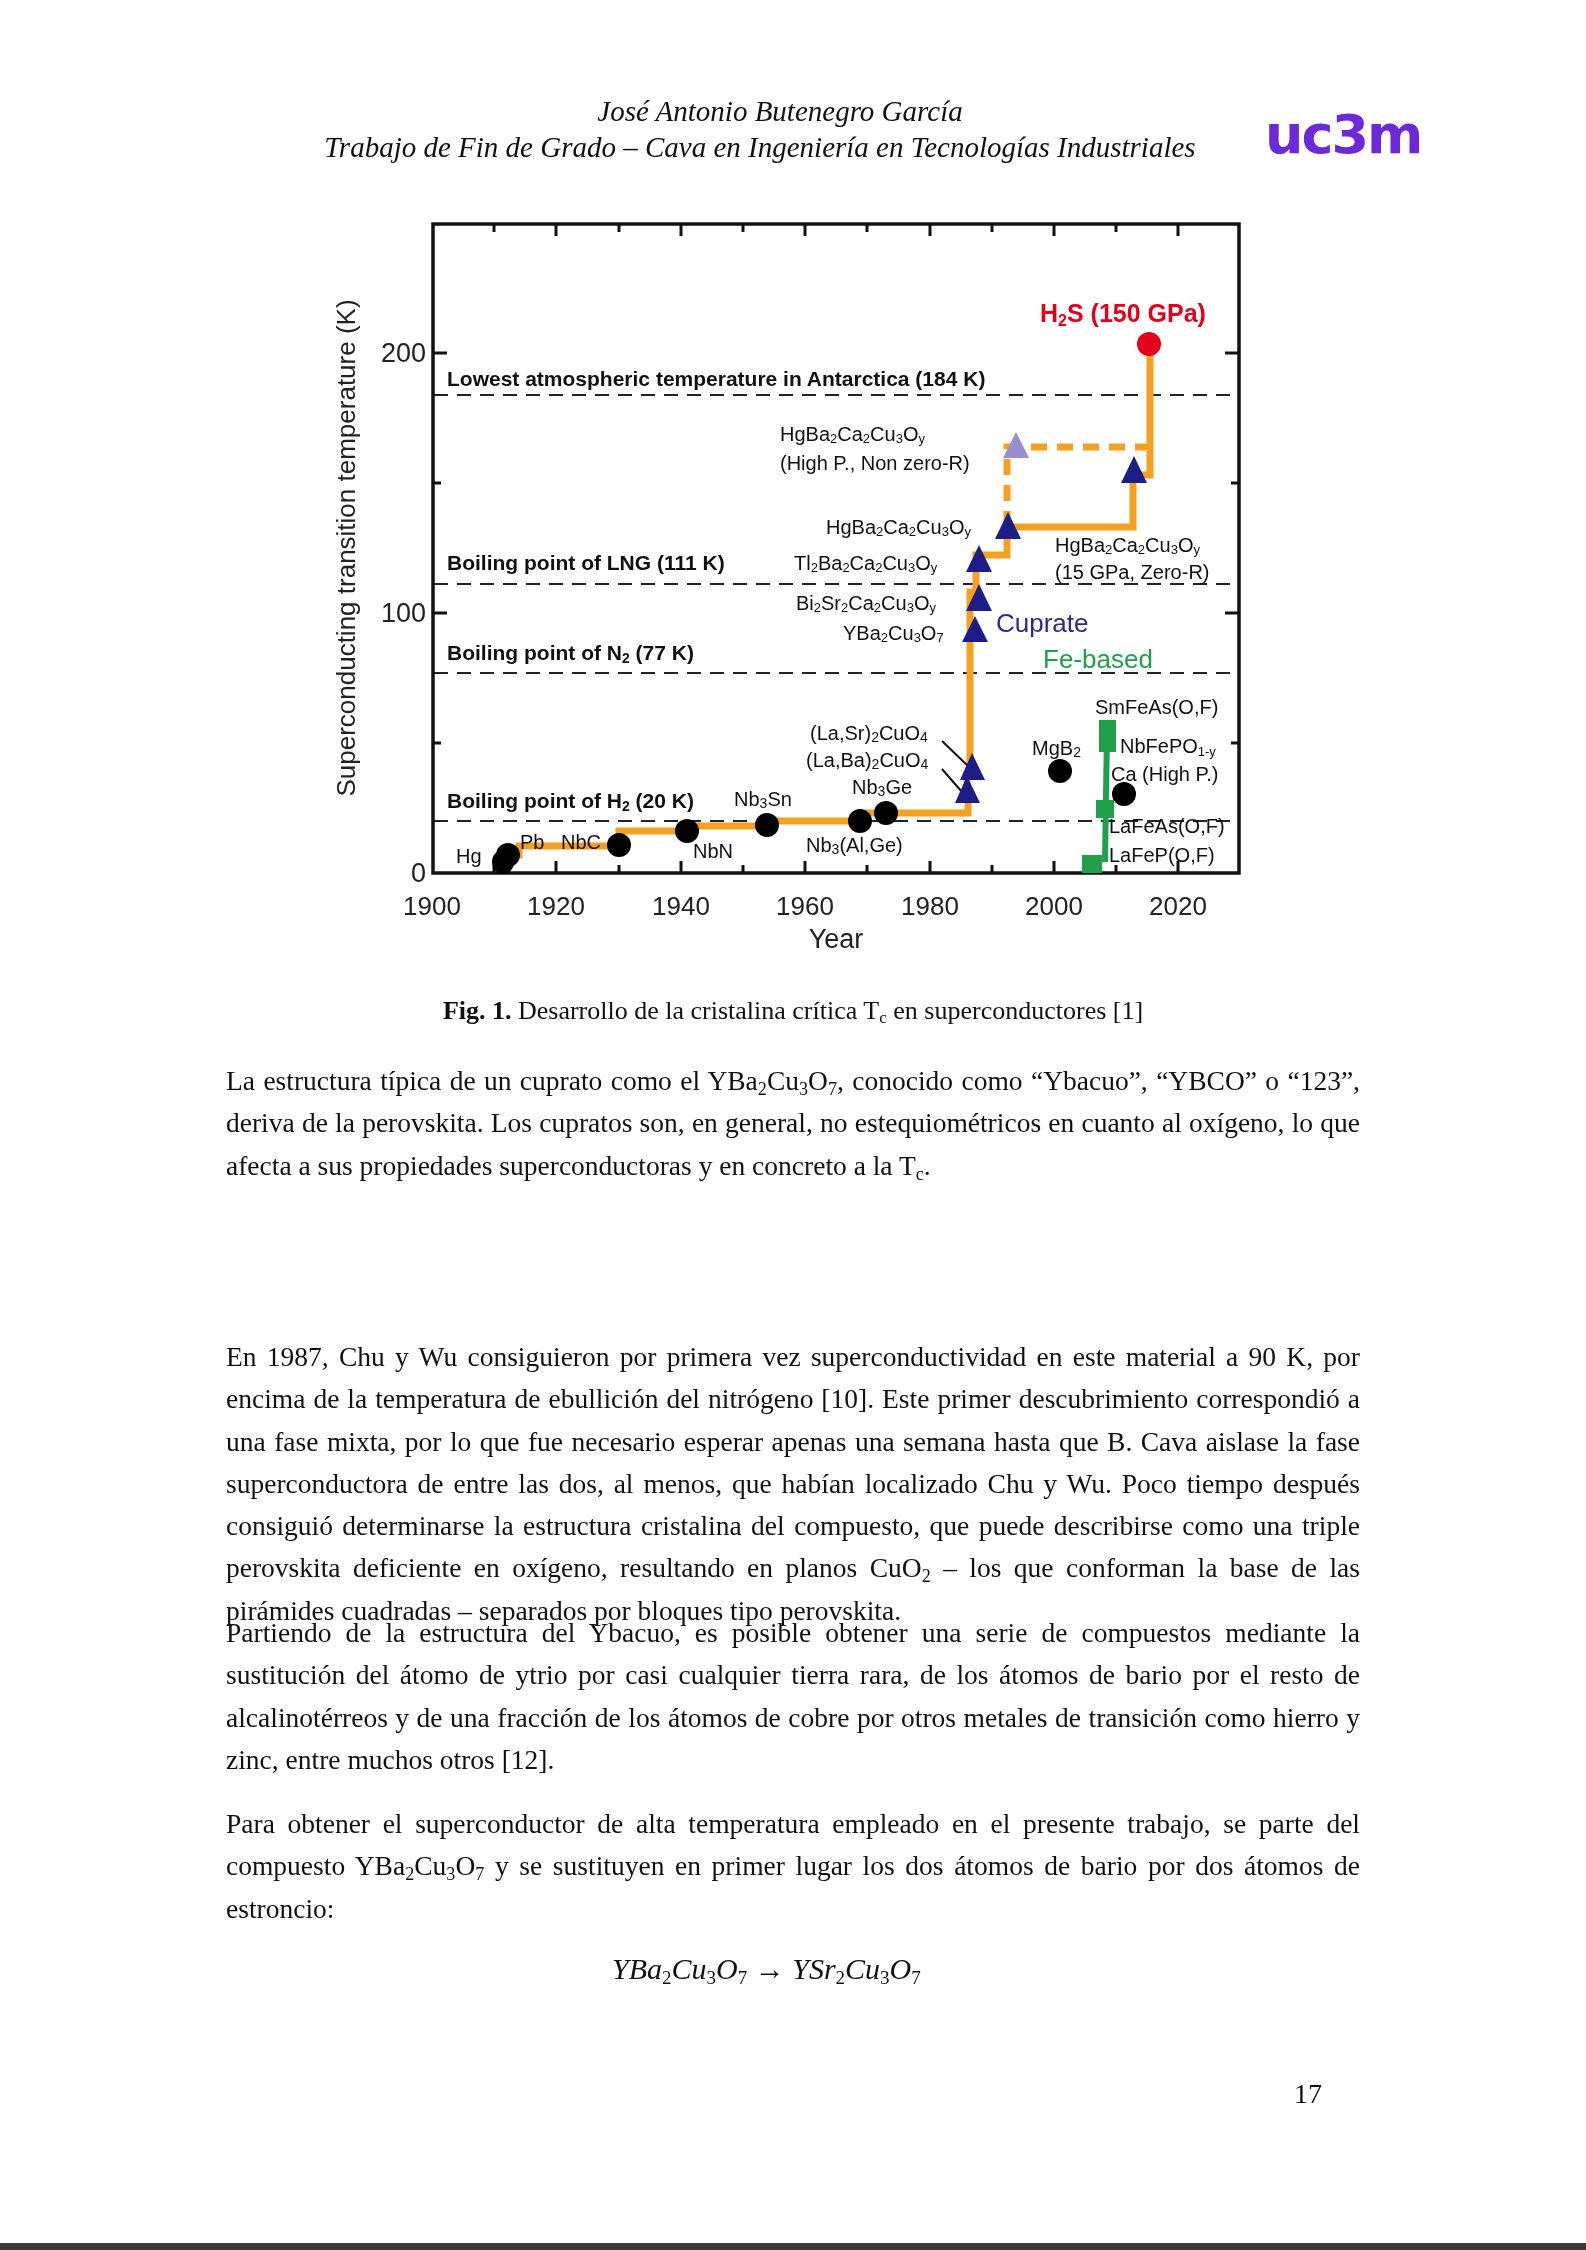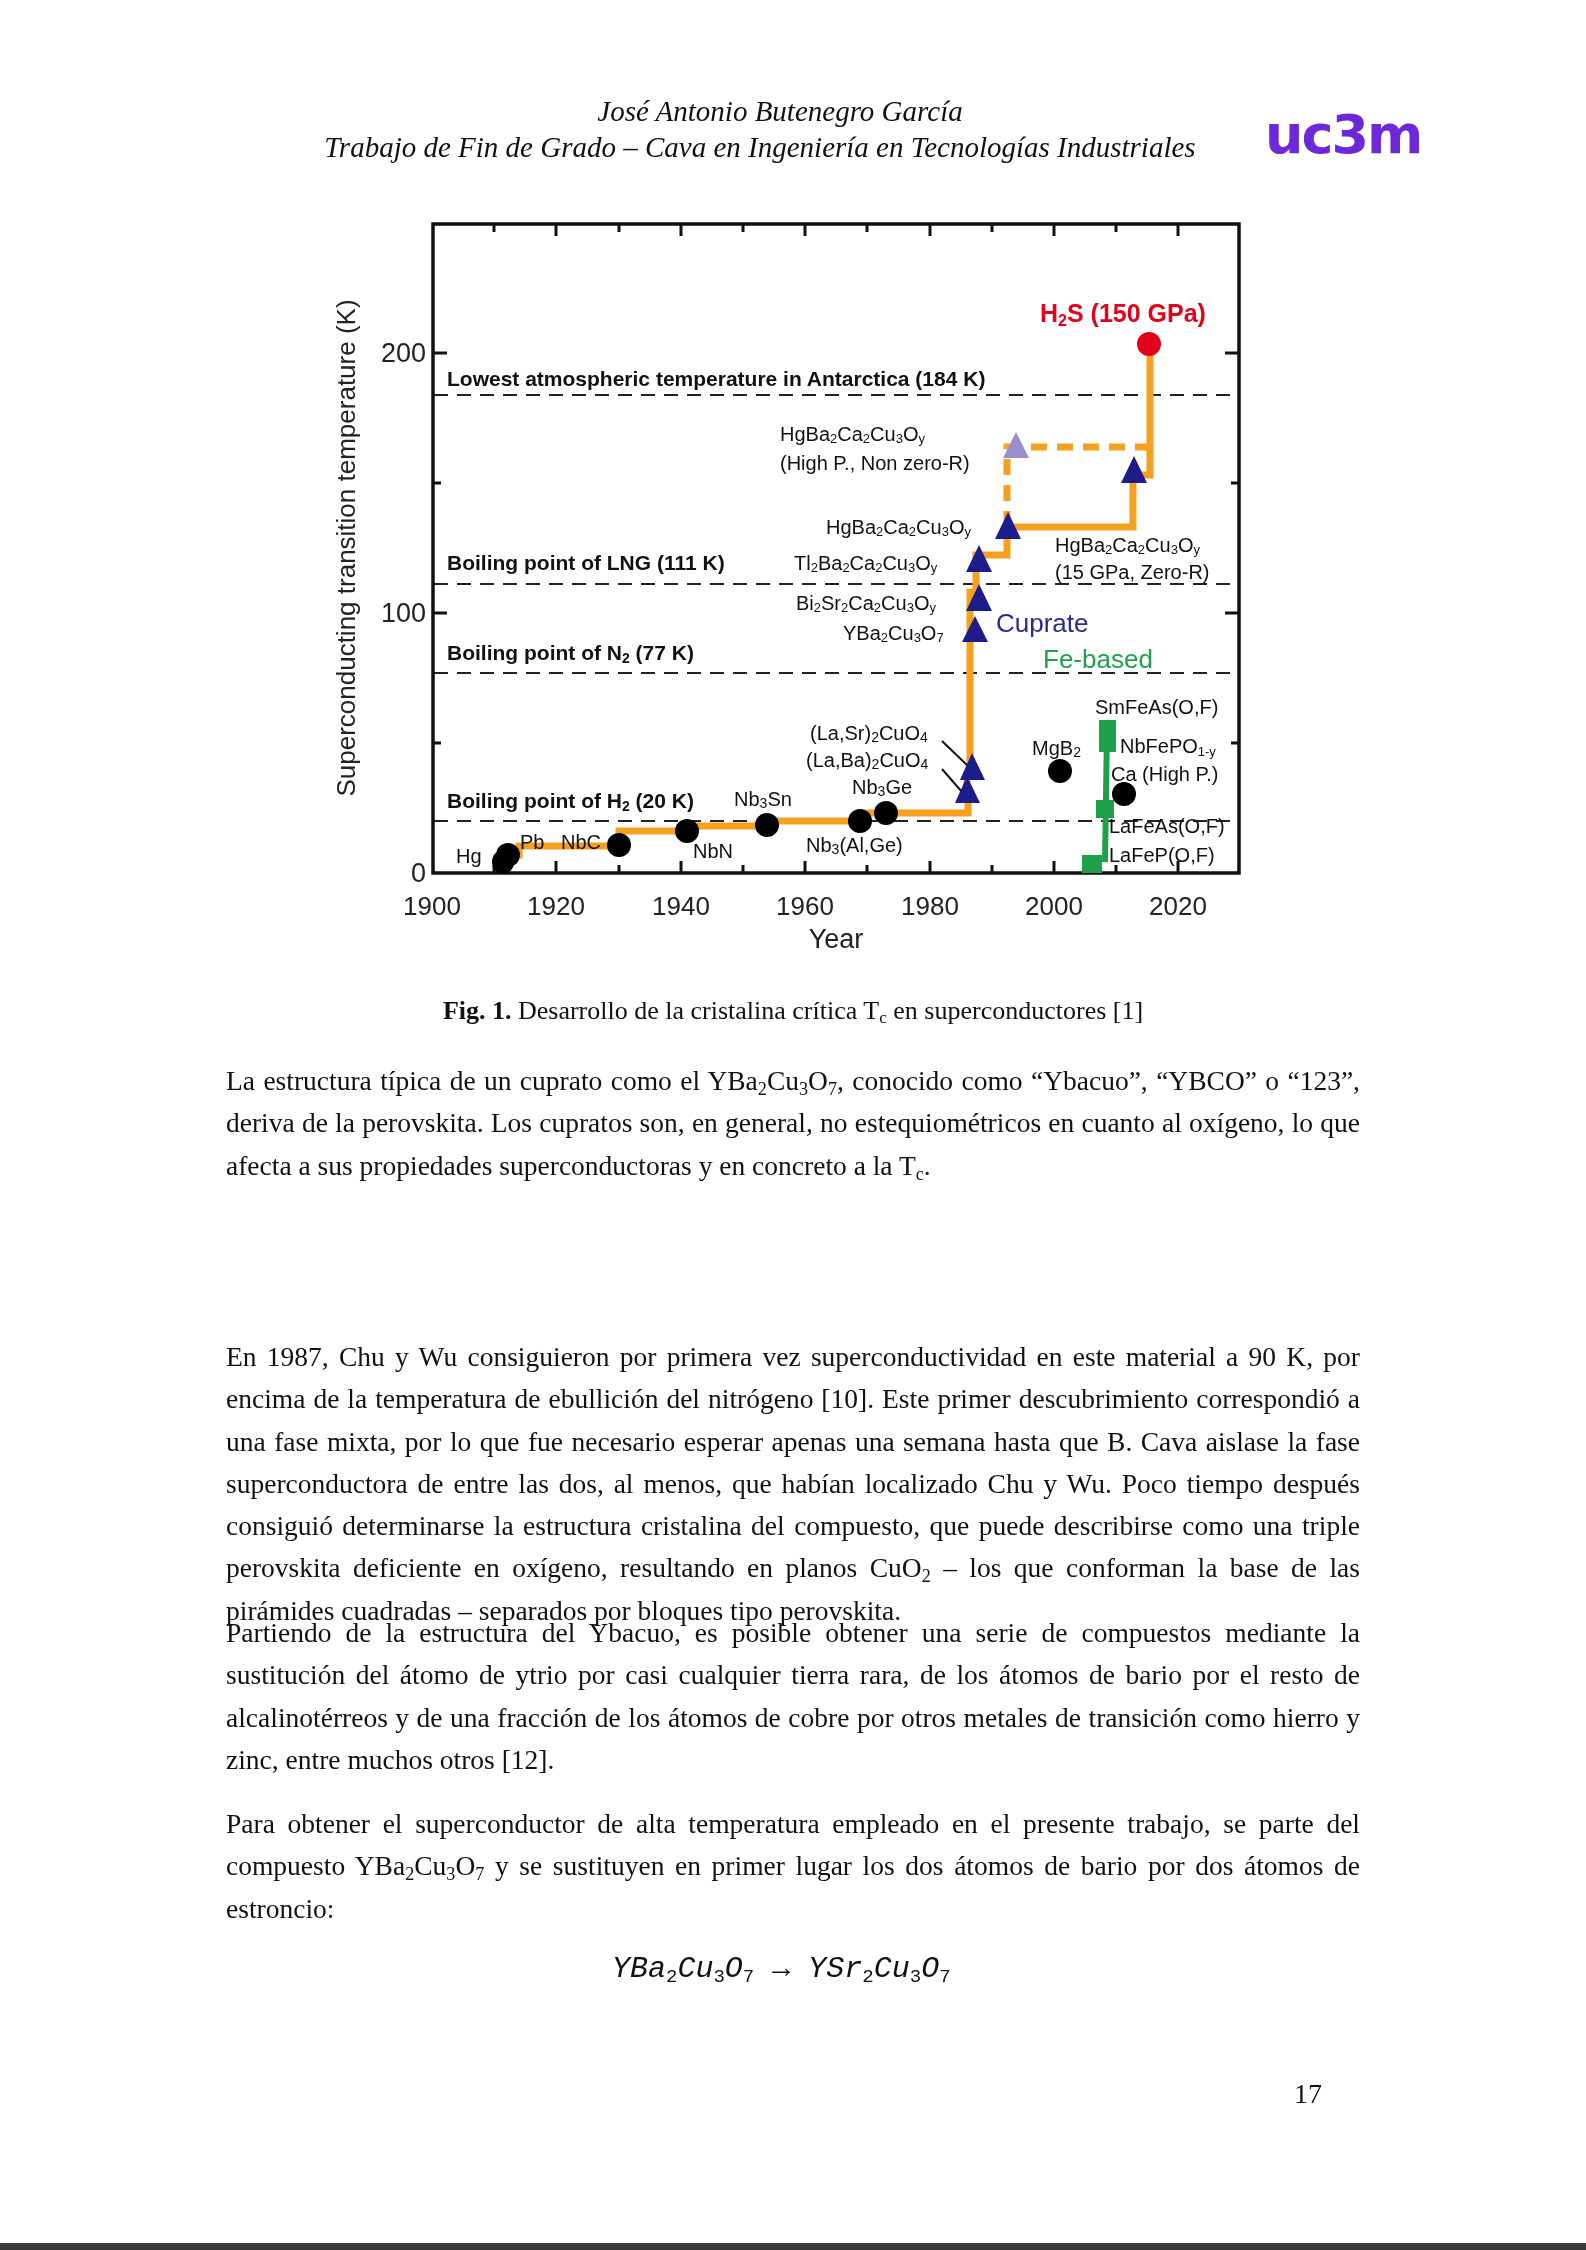--- a/index.html
+++ b/index.html
@@ -13,21 +13,21 @@
   #chart { position: absolute; left: 0; top: 0; }
   .ctext { font-family: "Liberation Sans", sans-serif; }
   #caption { position: absolute; left: 220px; width: 1146px; top: 996px; text-align: center; font-size: 26px; }
   #caption b { font-weight: bold; }
   .para { position: absolute; left: 226px; width: 1134px; font-size: 27.5px; line-height: 42.3px;
           text-align: justify; text-align-last: left; }
   #p1 { top: 1060px; }
   #p2 { top: 1316px; margin-top: 20px; }
   #p3 { top: 1612px; }
   #p4 { top: 1803px; }
-  #equation { position: absolute; left: 612px; top: 1952px; font-size: 30px; font-style: italic; font-family: Liberation Mono, monospace; }
+  #equation { position: absolute; left: 612px; top: 1952px; font-size: 30px; font-style: italic; font-family: Liberation Serif, serif; }
   #equation sub { font-size: 19px; font-style: normal; }
   #page-number { position: absolute; left: 1294px; top: 2078px; font-size: 28px; }
   #bottom-bar { position: absolute; left: 0; top: 2243px; width: 1586px; height: 7px; background: #3a3a3c; }
   sub { font-size: 0.66em; line-height: 0; vertical-align: -0.25em; }
 </style>
 </head>
 <body>
 
 <div class="hdr" id="hdr-author">José Antonio Butenegro García</div>
 <div class="hdr" id="hdr-degree">Trabajo de Fin de Grado – Cava en Ingeniería en Tecnologías Industriales</div>

